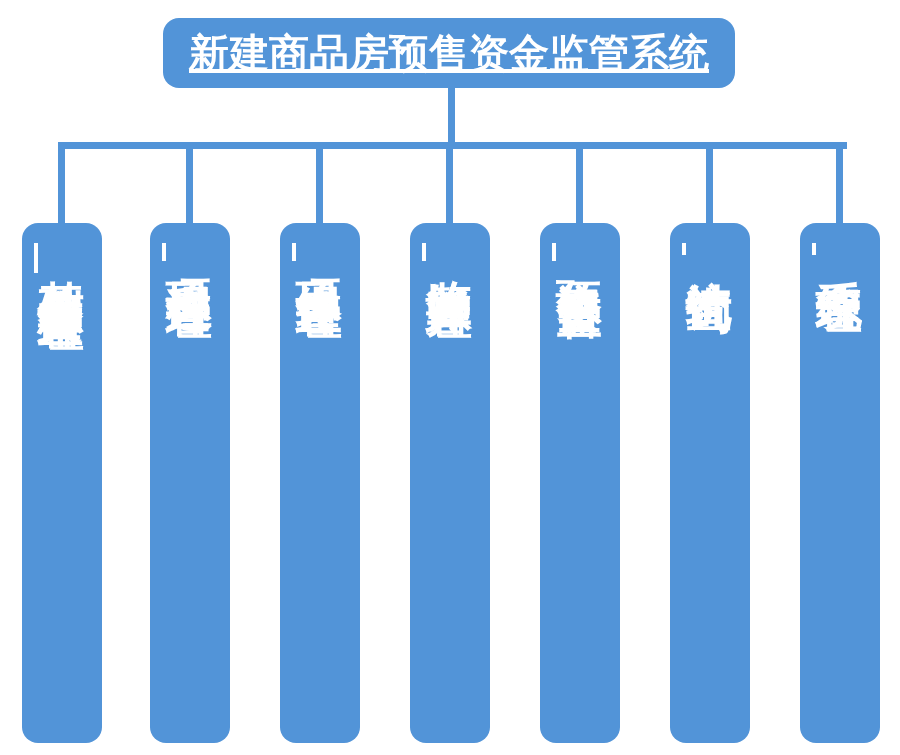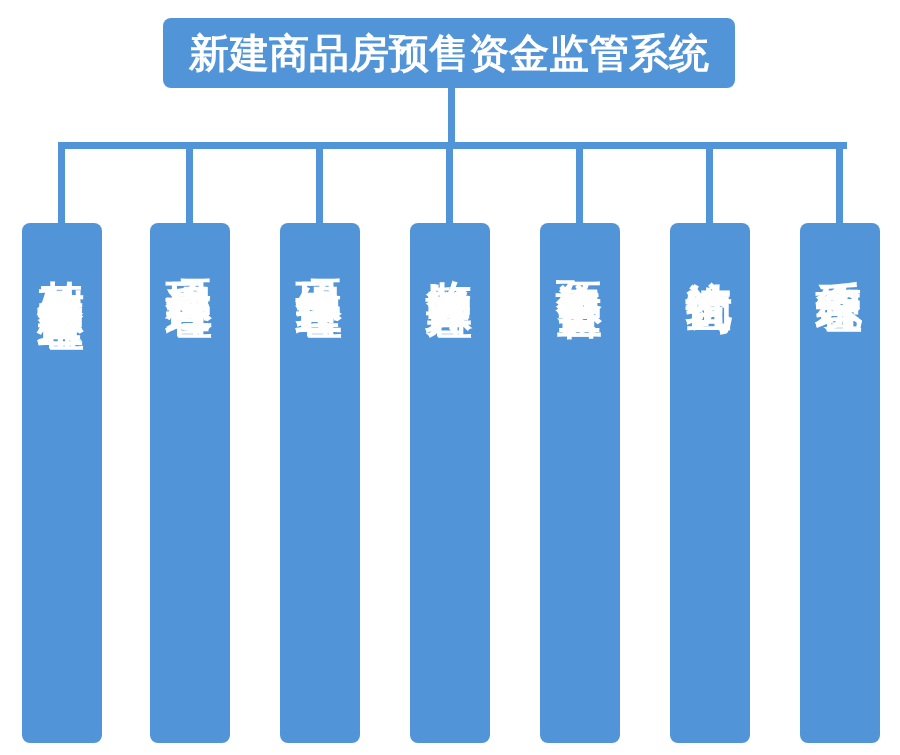--- a/index.html
+++ b/index.html
@@ -10,24 +10,25 @@
   .canvas {
     position: relative;
     width: 900px;
     height: 755px;
     background: #ffffff;
     overflow: hidden;
     font-family: "Liberation Sans", "DejaVu Sans", sans-serif;
   }
   .node {
     position: absolute;
-    border-radius: 8px;
+    border-radius: 16px;
     color: #ffffff;
     font-weight: bold;
     box-sizing: border-box;
+    text-decoration: underline;
   }
   .root {
     left: 163px;
     top: 18px;
     width: 572px;
     height: 70px;
     display: flex;
     align-items: center;
     justify-content: center;
     font-size: 40px;

